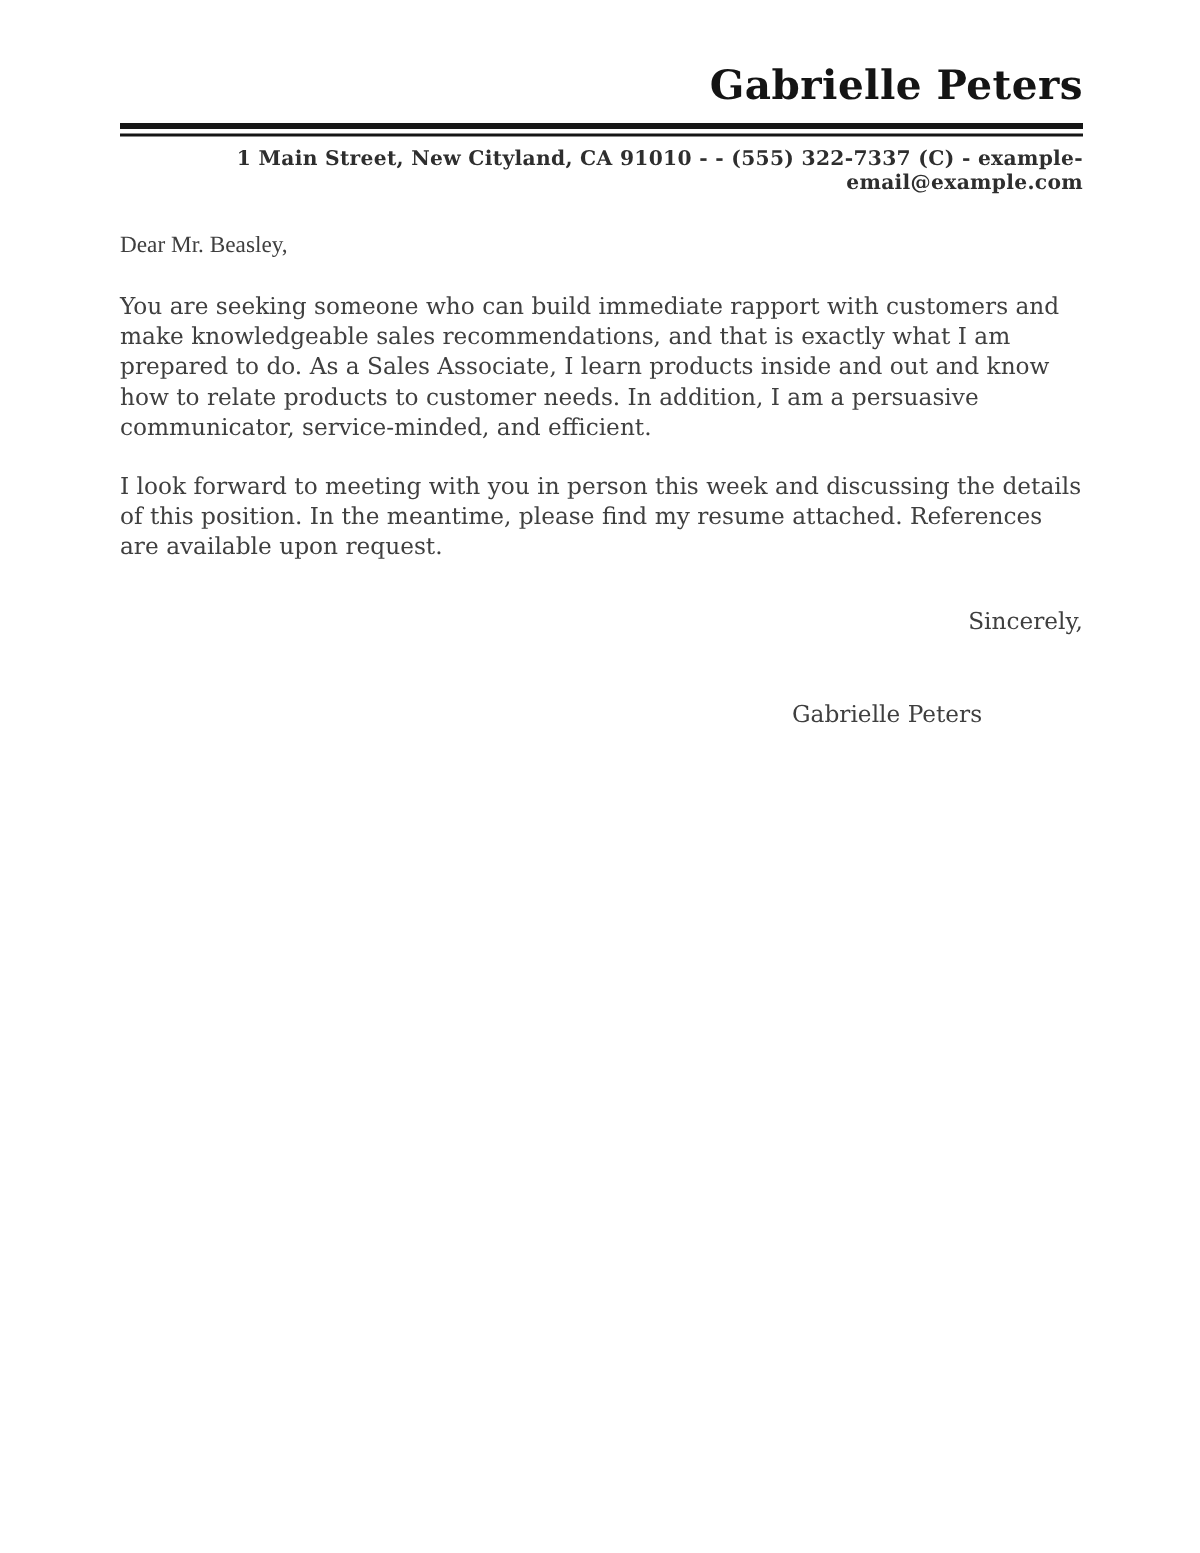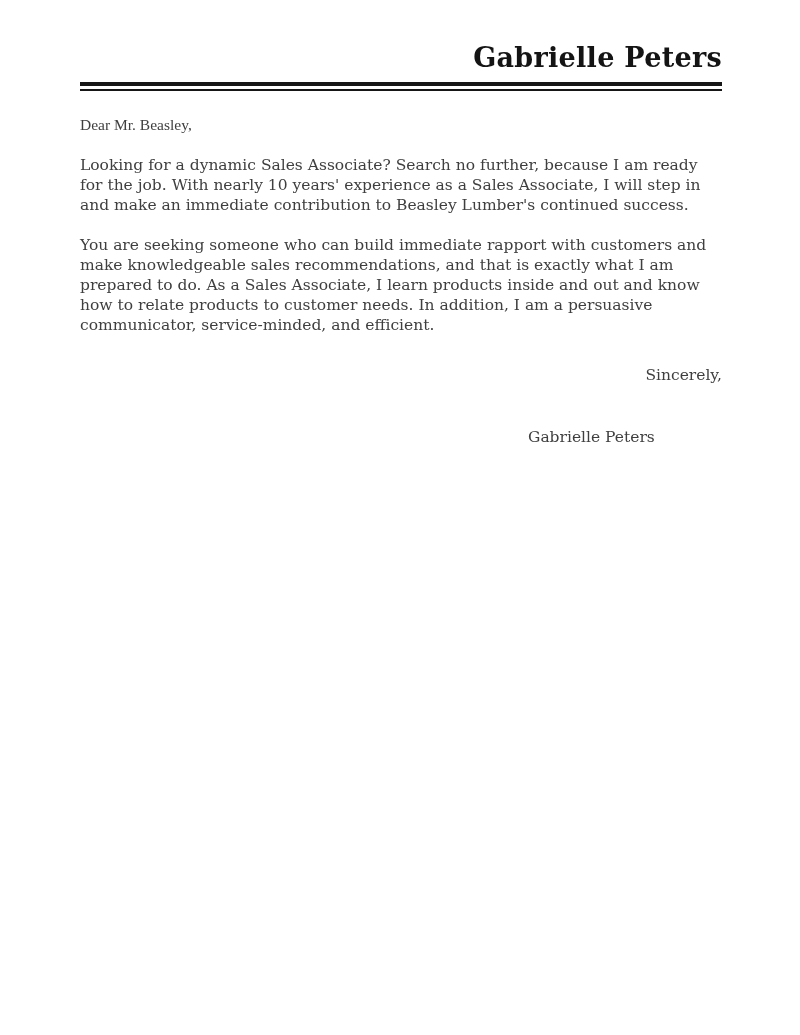--- a/index.html
+++ b/index.html
@@ -68,29 +68,30 @@
   }
 </style>
 </head>
 <body>
 
 <div class="page">
 
   <div class="header">
     <div class="name-heading">Gabrielle Peters</div>
     <div class="double-rule"></div>
+    <div class="contact-line">1 Main Street, New Cityland, CA 91010 - - (555) 322-7337 (C) - example-email@example.com</div>
   </div>
 
   <div class="letter-body">
     <p class="salutation">Dear Mr. Beasley,</p>
 
-    <p class="para">Looking for a dynamic Sales Associate? Search no further, because I am ready for the job. With nearly 10 years' experience as a Sales Associate, I will step in and make an immediate contribution to Beasley Lumber's continued success.</p>
 
     <p class="para">You are seeking someone who can build immediate rapport with customers and make knowledgeable sales recommendations, and that is exactly what I am prepared to do. As a Sales Associate, I learn products inside and out and know how to relate products to customer needs. In addition, I am a persuasive communicator, service-minded, and efficient.</p>
 
+    <p class="para">I look forward to meeting with you in person this week and discussing the details of this position. In the meantime, please find my resume attached. References are available upon request.</p>
 
     <div class="closing-block">
       <p class="closing-word">Sincerely,</p>
       <p class="signature">Gabrielle Peters</p>
     </div>
   </div>
 
 </div>
 
 </body></html>

